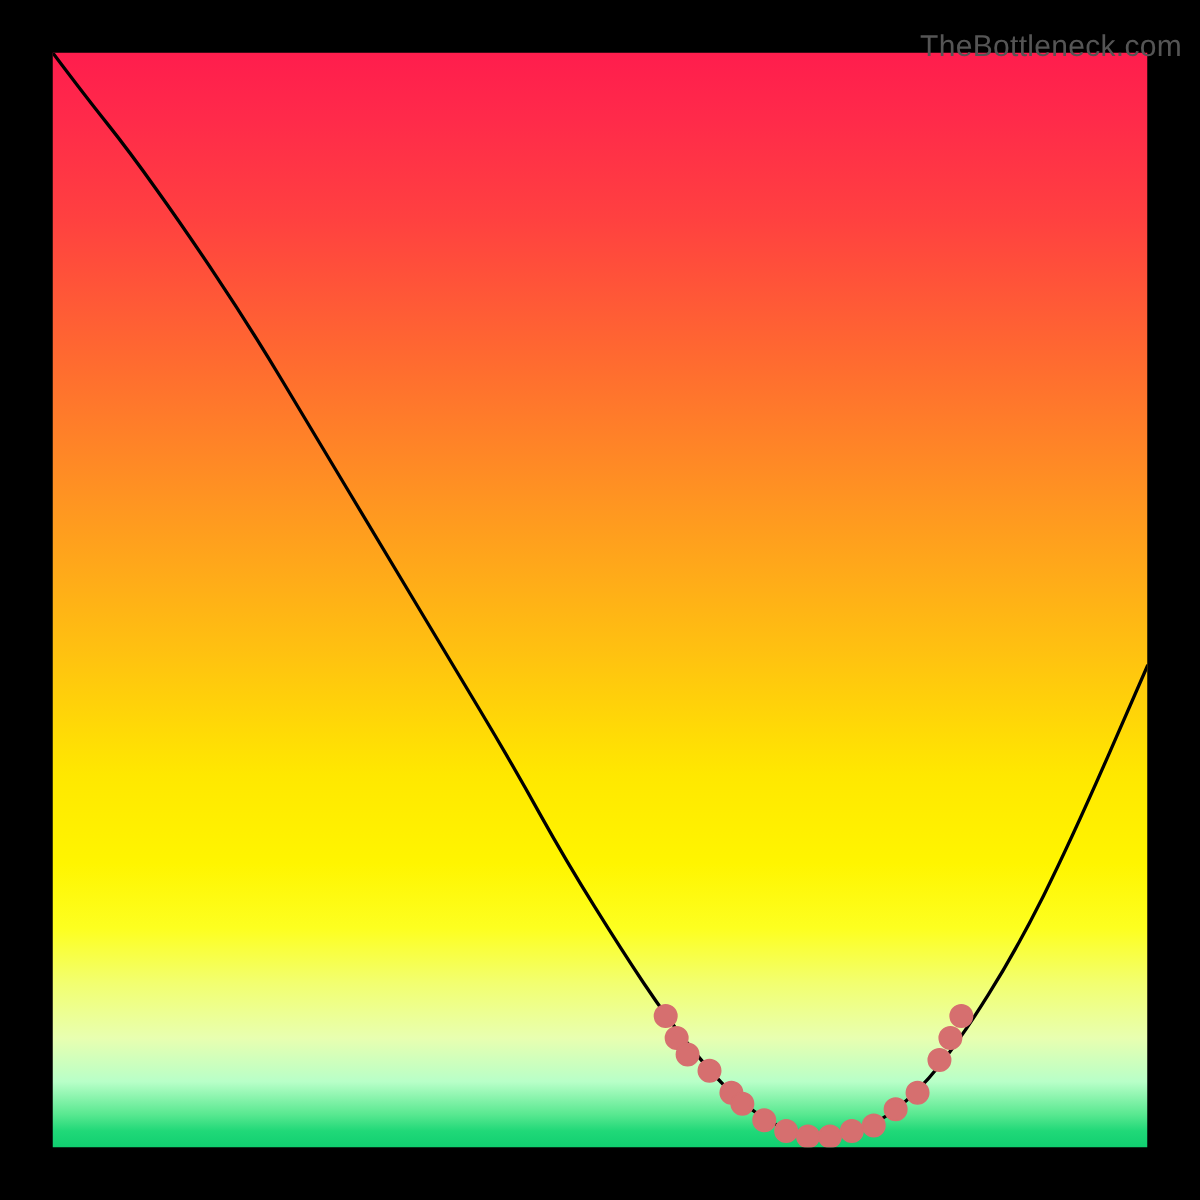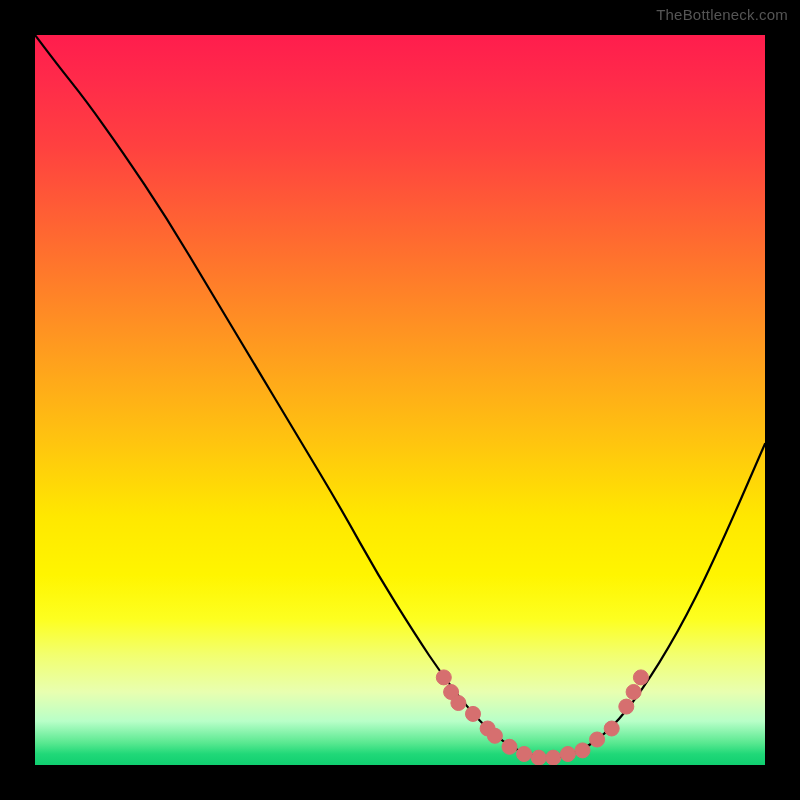--- a/index.html
+++ b/index.html
@@ -39,24 +39,24 @@
       #e8ffb0 90%,
       #b8ffc8 94%,
       #58e890 97%,
       #20d878 98.5%,
       #10cf70 100%
     );
   }
 
   .watermark {
     position: absolute;
-    top: 6px;
+    top: 20px;
     right: 12px;
     color: #555;
-    font-size: 15px;
+    font-size: 20px;
     font-weight: 500;
     letter-spacing: 0.2px;
     user-select: none;
   }
 
   .curve, .points {
     position: absolute;
     inset: 0;
   }
 

